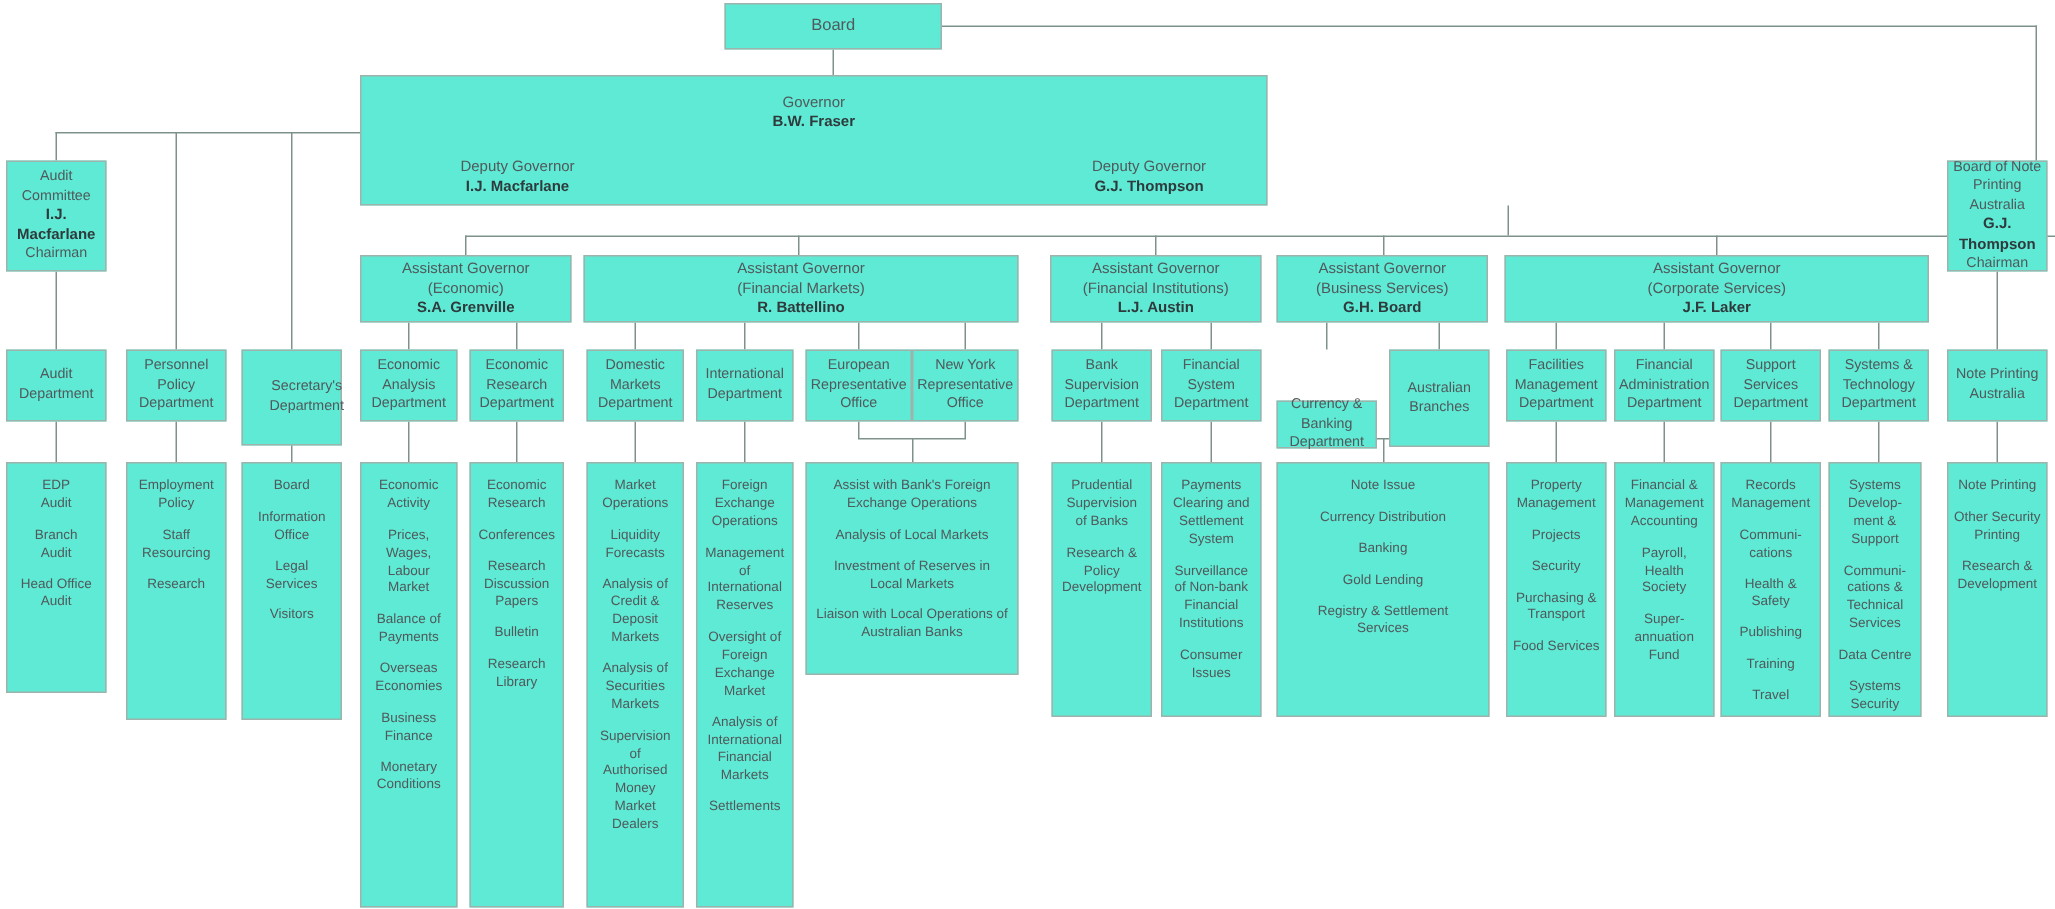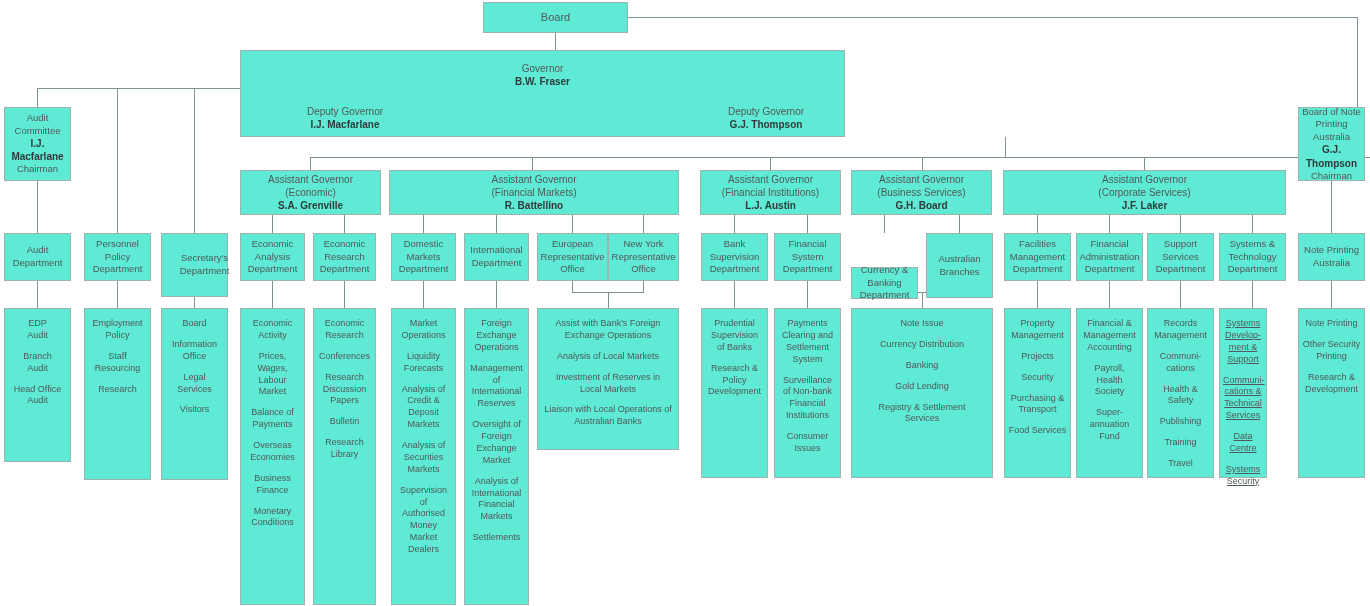--- a/index.html
+++ b/index.html
@@ -371,21 +371,21 @@
     <div class="items">
         <div class="item">Records<br>Management</div>
         <div class="item">Communi-<br>cations</div>
         <div class="item">Health &amp;<br>Safety</div>
         <div class="item">Publishing</div>
         <div class="item">Training</div>
         <div class="item">Travel</div>
       </div>
   </div>
 
-  <div class="box top" style="left:1219px; top:308px; width:48px; height:170px;text-decoration:underline;">
+  <div class="box top" style="left:1219px; top:308px; width:62px; height:170px;">
     <div class="items">
         <div class="item">Systems<br>Develop-<br>ment &amp;<br>Support</div>
         <div class="item">Communi-<br>cations &amp;<br>Technical<br>Services</div>
         <div class="item">Data Centre</div>
         <div class="item">Systems<br>Security</div>
       </div>
   </div>
 
   <div class="box top" style="left:1298px; top:308px; width:67px; height:170px;">
     <div class="items">

